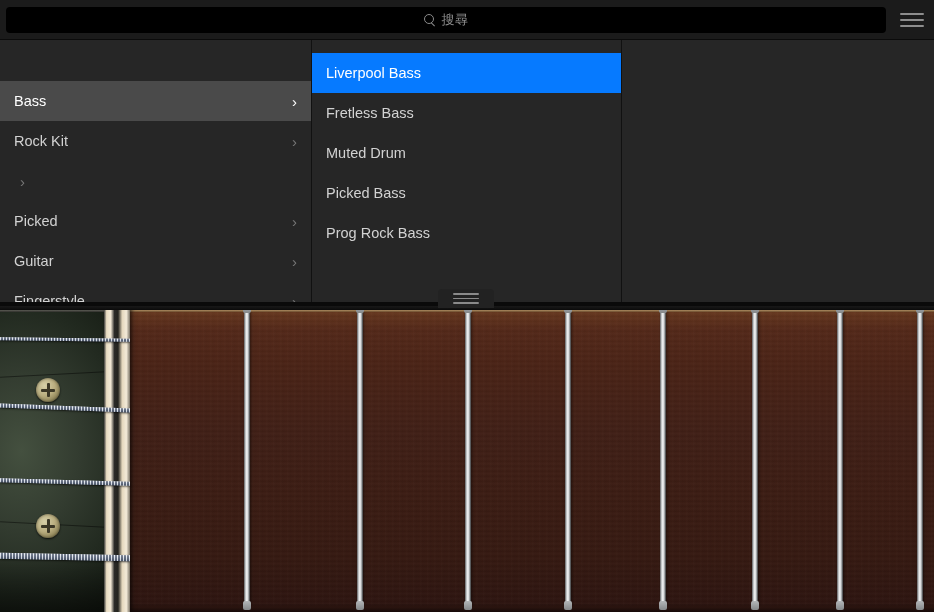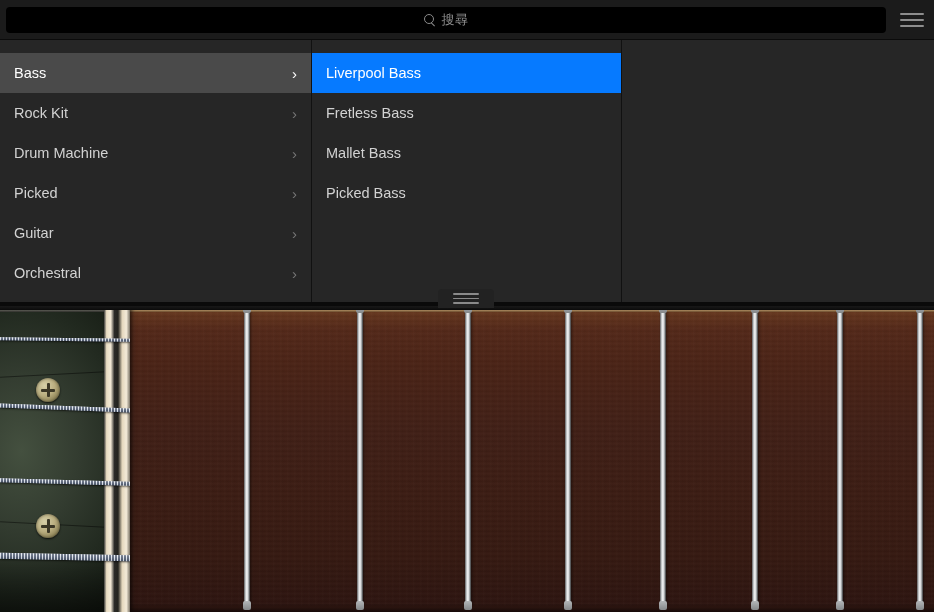--- a/index.html
+++ b/index.html
@@ -106,21 +106,21 @@
     height: 40px;
     display: flex;
     align-items: center;
     padding: 0 14px;
     color: #d2d2d2;
     font-size: 14.5px;
     cursor: pointer;
     position: relative;
   }
   .row .label { flex: 1; white-space: nowrap; }
-  .row.selected-grey { background: #4a4a4a; color: #ffffff; }
+  .row.selected-grey { background: #4a4a4a; color: #ffffff; margin-top: 28px; }
   .row.selected-grey .chev { color: #ffffff; }
   .row.selected-blue { background: #067aff; color: #ffffff; }
   .chev {
     color: #767676;
     font-size: 15px;
     line-height: 1;
     font-weight: 400;
     margin-left: 6px;
   }
   .row.selected-grey .label { color:#fff; }
@@ -315,50 +315,52 @@
       <div class="col-spacer"></div>
       <div class="row selected-grey">
         <span class="label">Bass</span>
         <span class="chev">›</span>
       </div>
       <div class="row">
         <span class="label">Rock Kit</span>
         <span class="chev">›</span>
       </div>
       <div class="row">
-        <span class="label">Drum Machine</span>
         <span class="chev">›</span>
       </div>
       <div class="row">
         <span class="label">Picked</span>
         <span class="chev">›</span>
       </div>
       <div class="row">
         <span class="label">Guitar</span>
         <span class="chev">›</span>
       </div>
       <div class="row">
-        <span class="label">Orchestral</span>
+        <span class="label">Fingerstyle</span>
         <span class="chev">›</span>
       </div>
     </div>
 
     <div class="col col-2">
       <div class="col-spacer"></div>
       <div class="row selected-blue">
         <span class="label">Liverpool Bass</span>
       </div>
       <div class="row">
         <span class="label">Fretless Bass</span>
       </div>
       <div class="row">
-        <span class="label">Mallet Bass</span>
+        <span class="label">Muted Drum</span>
       </div>
       <div class="row">
         <span class="label">Picked Bass</span>
+      </div>
+      <div class="row">
+        <span class="label">Prog Rock Bass</span>
       </div>
       <div class="row">
         
       </div>
     </div>
 
     <div class="col col-3"></div>
   </div>
 
   <div class="drag-handle">

